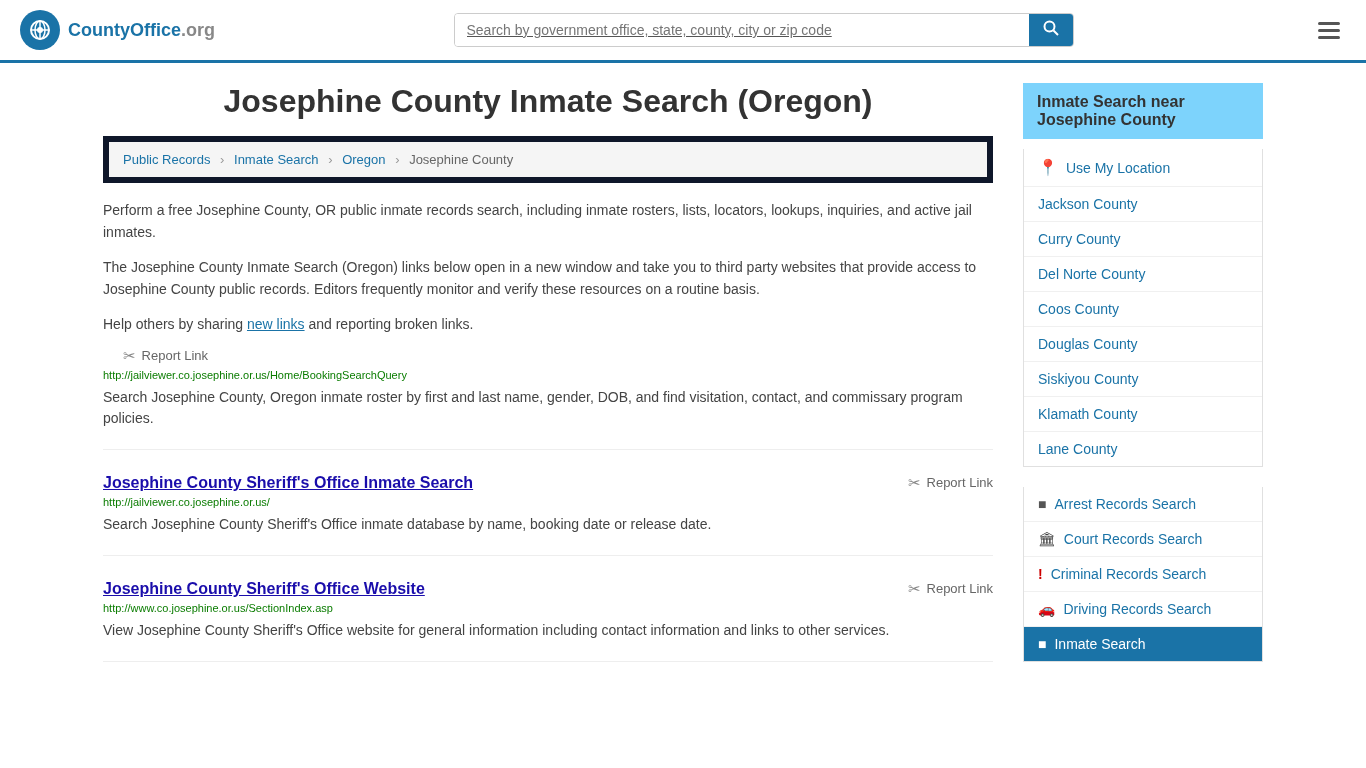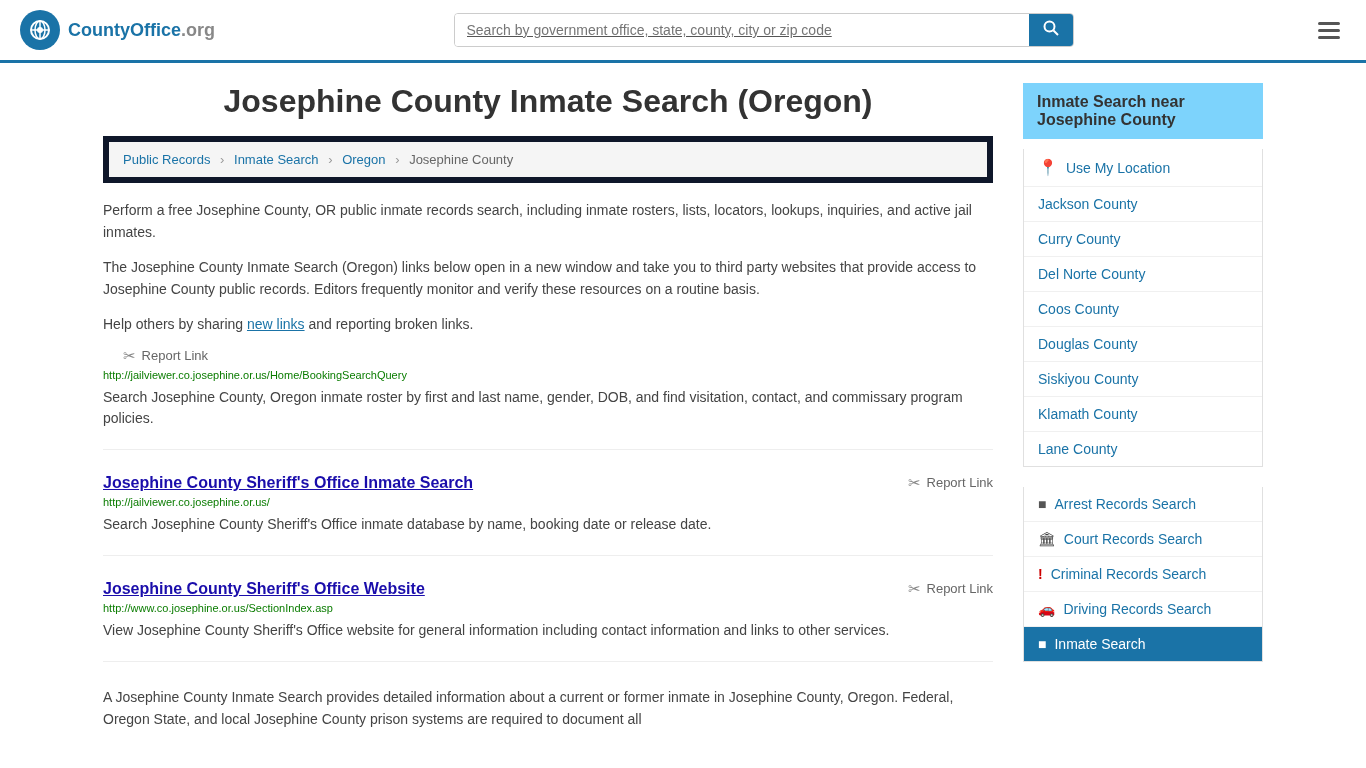--- a/index.html
+++ b/index.html
@@ -346,21 +346,20 @@
         <span class="report-link">
           <span class="report-icon">✂</span>
           <span>Report Link</span>
         </span>
       </div>
       <div class="result-url">http://www.co.josephine.or.us/SectionIndex.asp</div>
       <div class="result-desc">View Josephine County Sheriff's Office website for general information including contact information and links to other services.</div>
     </div>
 
     <div class="result-item" style="border-bottom:none;">
-      <p class="find-section-text">A Josephine County Inmate Search provides detailed information about a current or former inmate in Josephine County, Oregon. Federal, Oregon State, and local Josephine County prison systems are required to document all</p>
     </div>
   </div>
 
   <aside class="sidebar">
 
     <div class="sidebar-box">
       <div class="sidebar-box-header">Inmate Search near Josephine County</div>
       <div class="sidebar-box-content">
         <div class="sidebar-item use-location">
           <span class="location-pin">📍</span>

